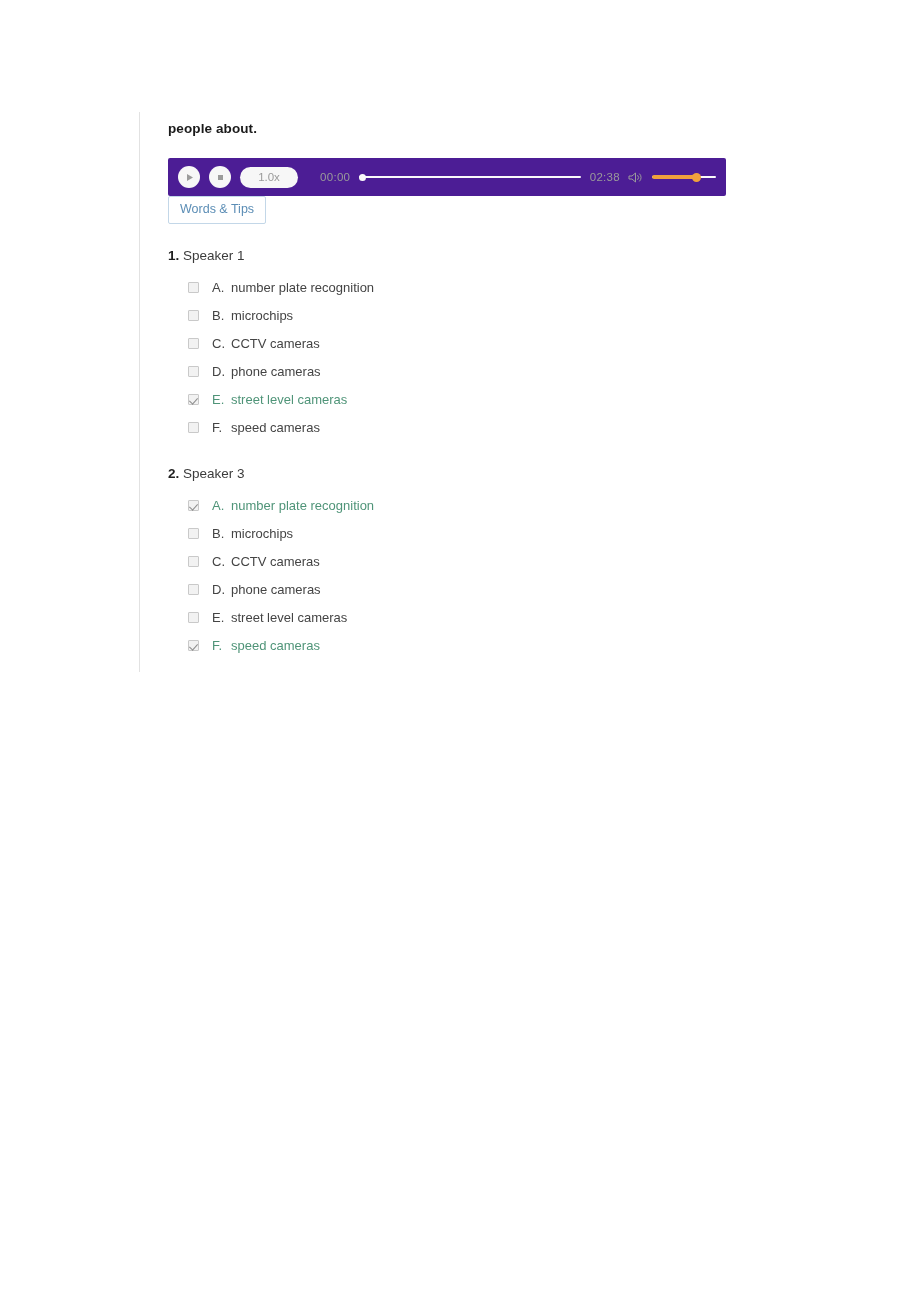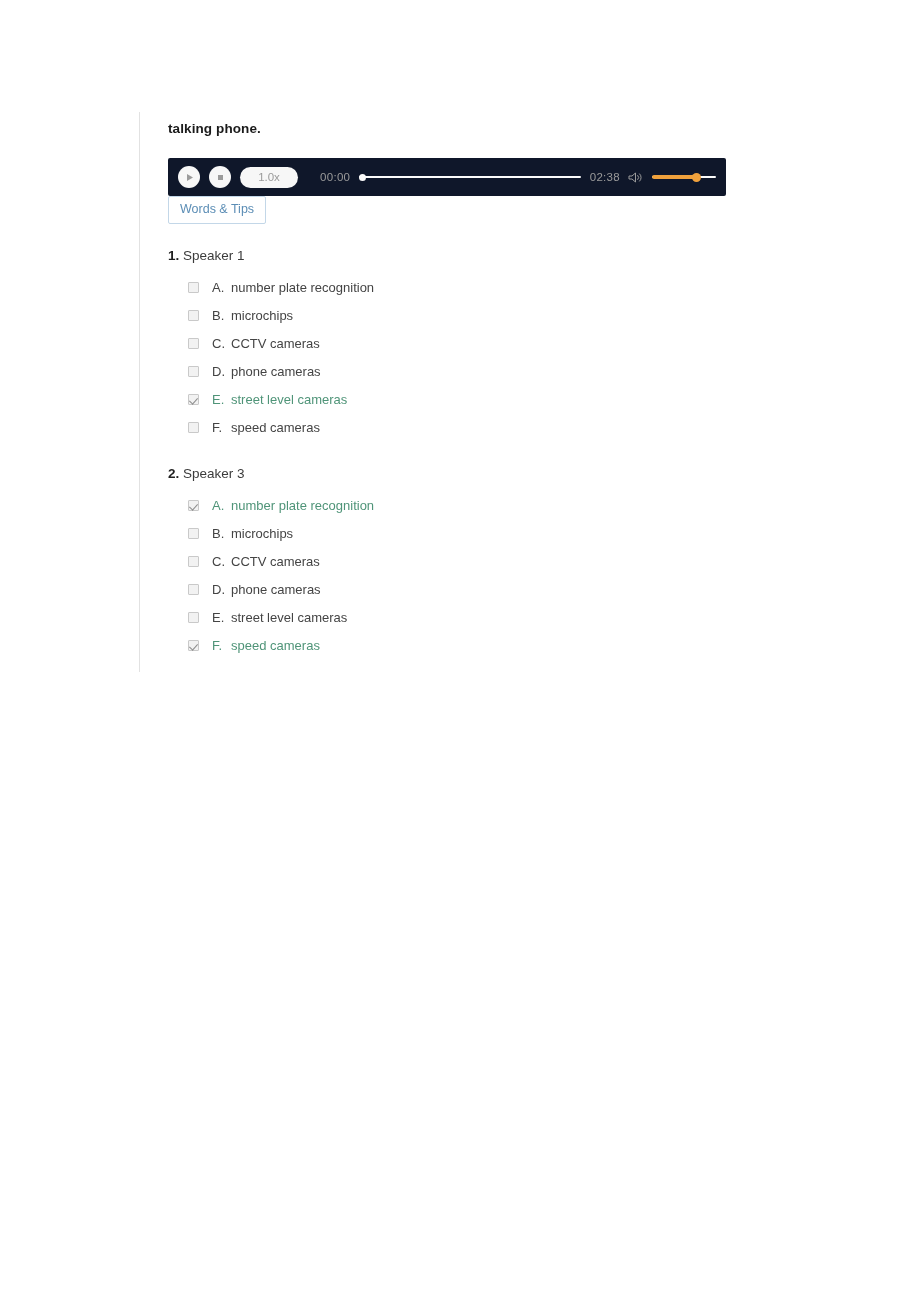--- a/index.html
+++ b/index.html
@@ -52,21 +52,21 @@
     letter-spacing: 0.1px;
     margin: 0 0 18px 0;
   }
   .prompt .tail { text-align: left; }
 
   
   .player {
     position: relative;
     width: 558px;
     height: 38px;
-    background: #0f172a;
+    background: #4c1d95;
     border-radius: 2px;
     display: flex;
     align-items: center;
     padding: 0 10px;
     box-sizing: border-box;
   }
   .ctrl-btn {
     width: 22px;
     height: 22px;
     border-radius: 50%;
@@ -217,21 +217,21 @@
 </head>
 <body>
 
 <div class="page">
 
   <div class="content-rail"></div>
 
   <div class="content">
 
     <div class="prompt">
-      <div class="tail">talking phone.</div>
+      <div class="tail">people about.</div>
     </div>
 
     <div class="player">
 
       <div class="ctrl-btn">
         <span>
           <svg width="9" height="9" viewBox="0 0 9 9">
               <polygon points="2,1 8,4.5 2,8" fill="#9b9b9b"></polygon>
             </svg>
         </span>

